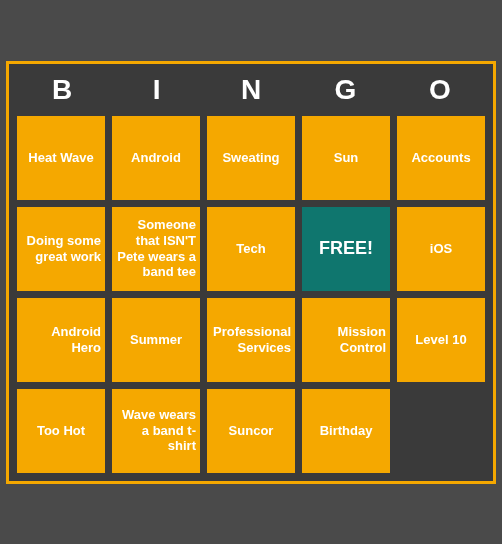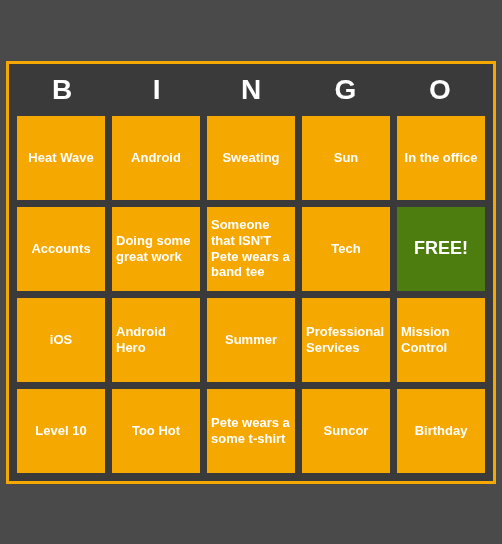--- a/index.html
+++ b/index.html
@@ -35,29 +35,29 @@
       grid-template-columns: repeat(5, 1fr);
       gap: 3px;
     }
     .bingo-cell {
       background: #f5a800;
       border: 2px solid #3a3a3a;
       min-height: 88px;
       display: flex;
       align-items: center;
       justify-content: center;
-      text-align: left;
+      text-align: right;
       padding: 4px;
       font-size: 13px;
       font-weight: bold;
       color: white;
       line-height: 1.2;
     }
     .bingo-cell.free {
-      background: #4d7c0f;
+      background: #0f766e;
       color: white;
     }
     .bingo-cell span {
       display: block;
     }
     .free-label {
       color: white !important;
       font-size: 18px;
       font-weight: bold;
     }
@@ -71,32 +71,31 @@
       <div class="bingo-letter">I</div>
       <div class="bingo-letter">N</div>
       <div class="bingo-letter">G</div>
       <div class="bingo-letter">O</div>
     </div>
   <div class="bingo-grid">
   <div class="bingo-cell">Heat Wave</div>
       <div class="bingo-cell">Android</div>
       <div class="bingo-cell">Sweating</div>
       <div class="bingo-cell">Sun</div>
-      <div class="bingo-cell">In the office</div>
       <div class="bingo-cell">Accounts</div>
       <div class="bingo-cell">Doing some great work</div>
       <div class="bingo-cell">Someone that ISN'T Pete wears a band tee</div>
       <div class="bingo-cell">Tech</div>
       <div class="bingo-cell free">
         <span class="free-label">FREE!</span>
       </div>
       <div class="bingo-cell">iOS</div>
       <div class="bingo-cell">Android Hero</div>
       <div class="bingo-cell">Summer</div>
       <div class="bingo-cell">Professional Services</div>
       <div class="bingo-cell">Mission Control</div>
       <div class="bingo-cell">Level 10</div>
       <div class="bingo-cell">Too Hot</div>
-      <div class="bingo-cell">Pete wears a some t-shirt</div>
+      <div class="bingo-cell">Wave wears a band t-shirt</div>
       <div class="bingo-cell">Suncor</div>
       <div class="bingo-cell">Birthday</div>
     </div>
 </div>
 
 </body></html>

